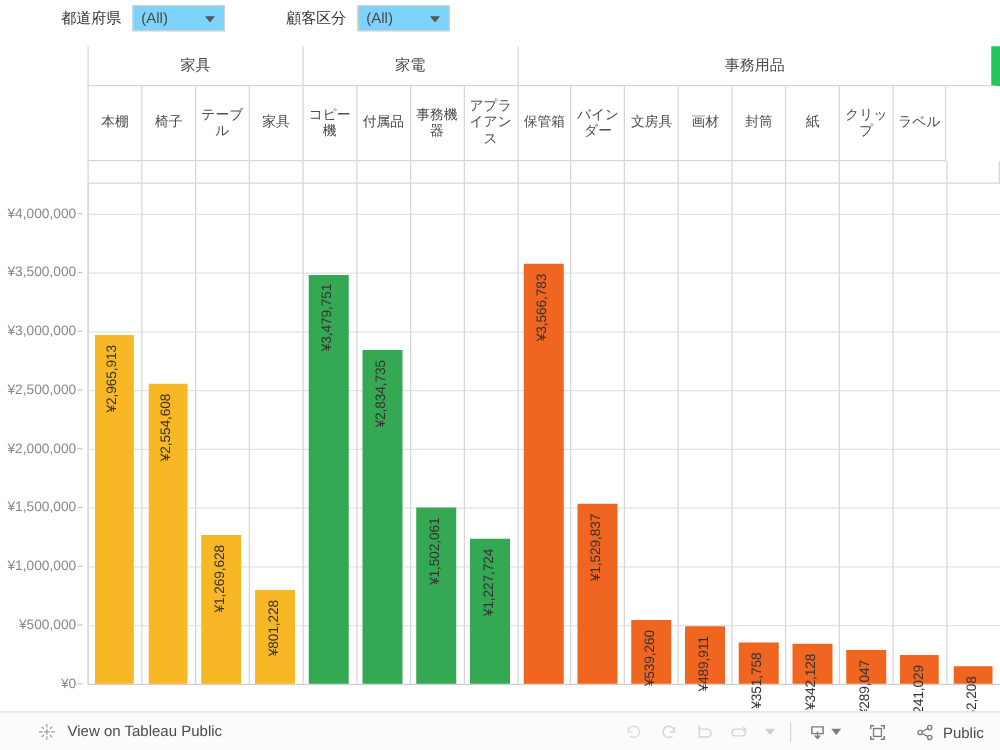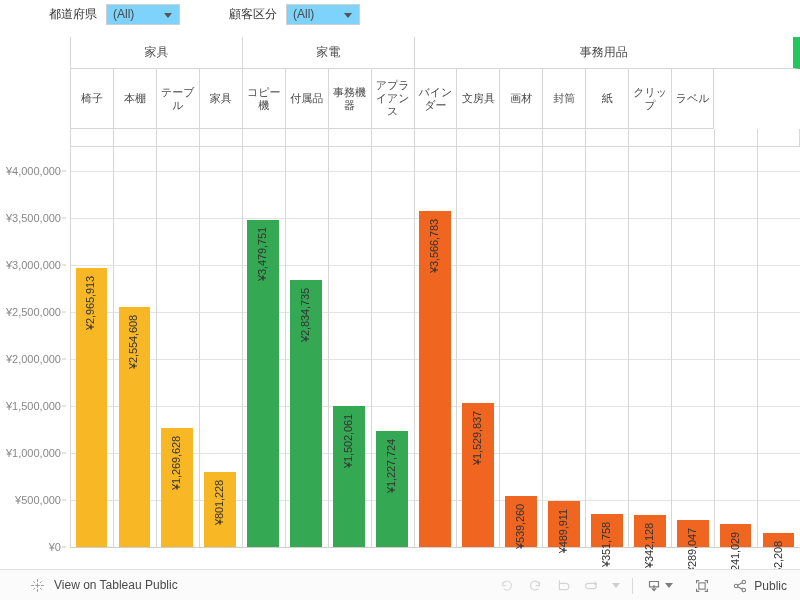--- a/index.html
+++ b/index.html
@@ -190,28 +190,29 @@
 
   <div class="chart-zone">
 
     <div class="hdr">
       <div class="hdr-row-cat" id="cat-row">
           <div class="cat-cell" style="width: 171.765px;">家具</div>
           <div class="cat-cell" style="width: 171.765px;">家電</div>
           <div class="cat-cell" style="width: 386.471px;">事務用品</div>
         </div>
       <div class="hdr-row-sub" id="sub-row">
+          <div class="sub-cell" style="width: 42.9412px;">本棚</div>
           <div class="sub-cell" style="width: 42.9412px;">椅子</div>
-          <div class="sub-cell" style="width: 42.9412px;">本棚</div>
           <div class="sub-cell" style="width: 42.9412px;">テーブル</div>
           <div class="sub-cell" style="width: 42.9412px;">家具</div>
           <div class="sub-cell" style="width: 42.9412px;">コピー機</div>
           <div class="sub-cell" style="width: 42.9412px;">付属品</div>
           <div class="sub-cell" style="width: 42.9412px;">事務機器</div>
           <div class="sub-cell" style="width: 42.9412px;">アプライアンス</div>
+          <div class="sub-cell" style="width: 42.9412px;">保管箱</div>
           <div class="sub-cell" style="width: 42.9412px;">バインダー</div>
           <div class="sub-cell" style="width: 42.9412px;">文房具</div>
           <div class="sub-cell" style="width: 42.9412px;">画材</div>
           <div class="sub-cell" style="width: 42.9412px;">封筒</div>
           <div class="sub-cell" style="width: 42.9412px;">紙</div>
           <div class="sub-cell" style="width: 42.9412px;">クリップ</div>
           <div class="sub-cell" style="width: 42.9412px;">ラベル</div>
         </div>
       <div class="hdr-row-blank" id="blank-row">
           <div class="blank-cell" style="width: 42.9412px;"></div>

